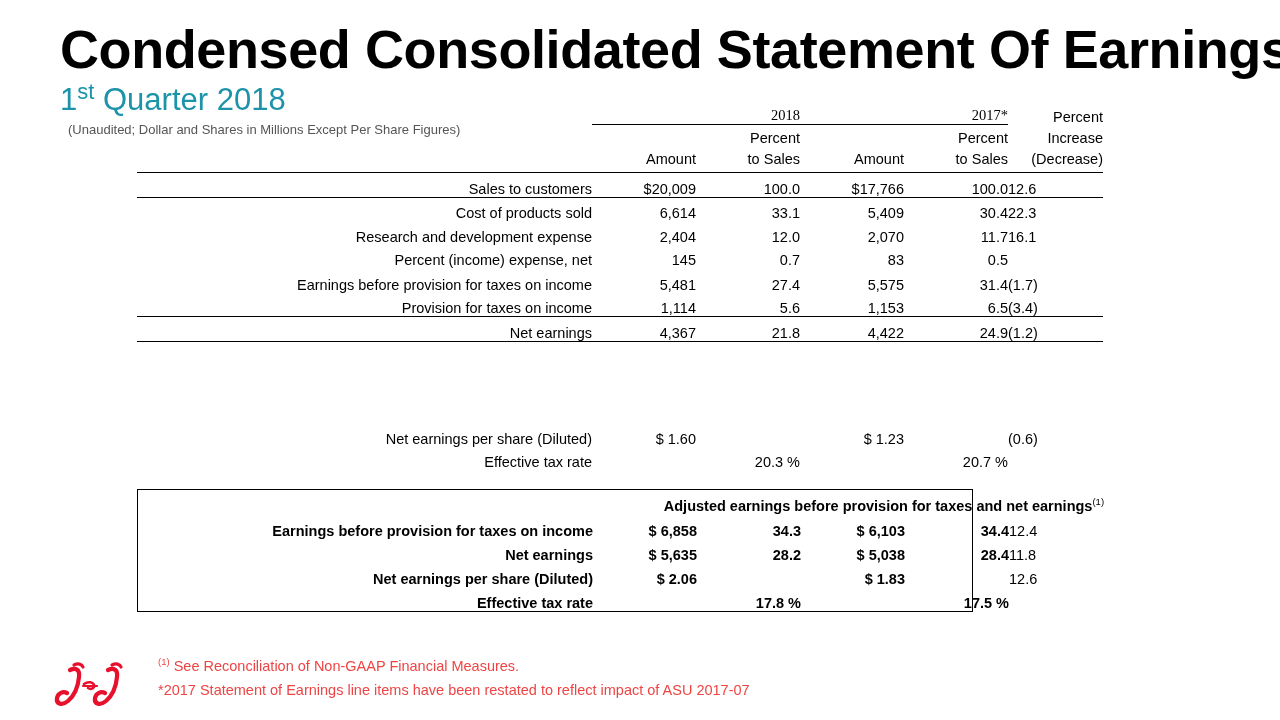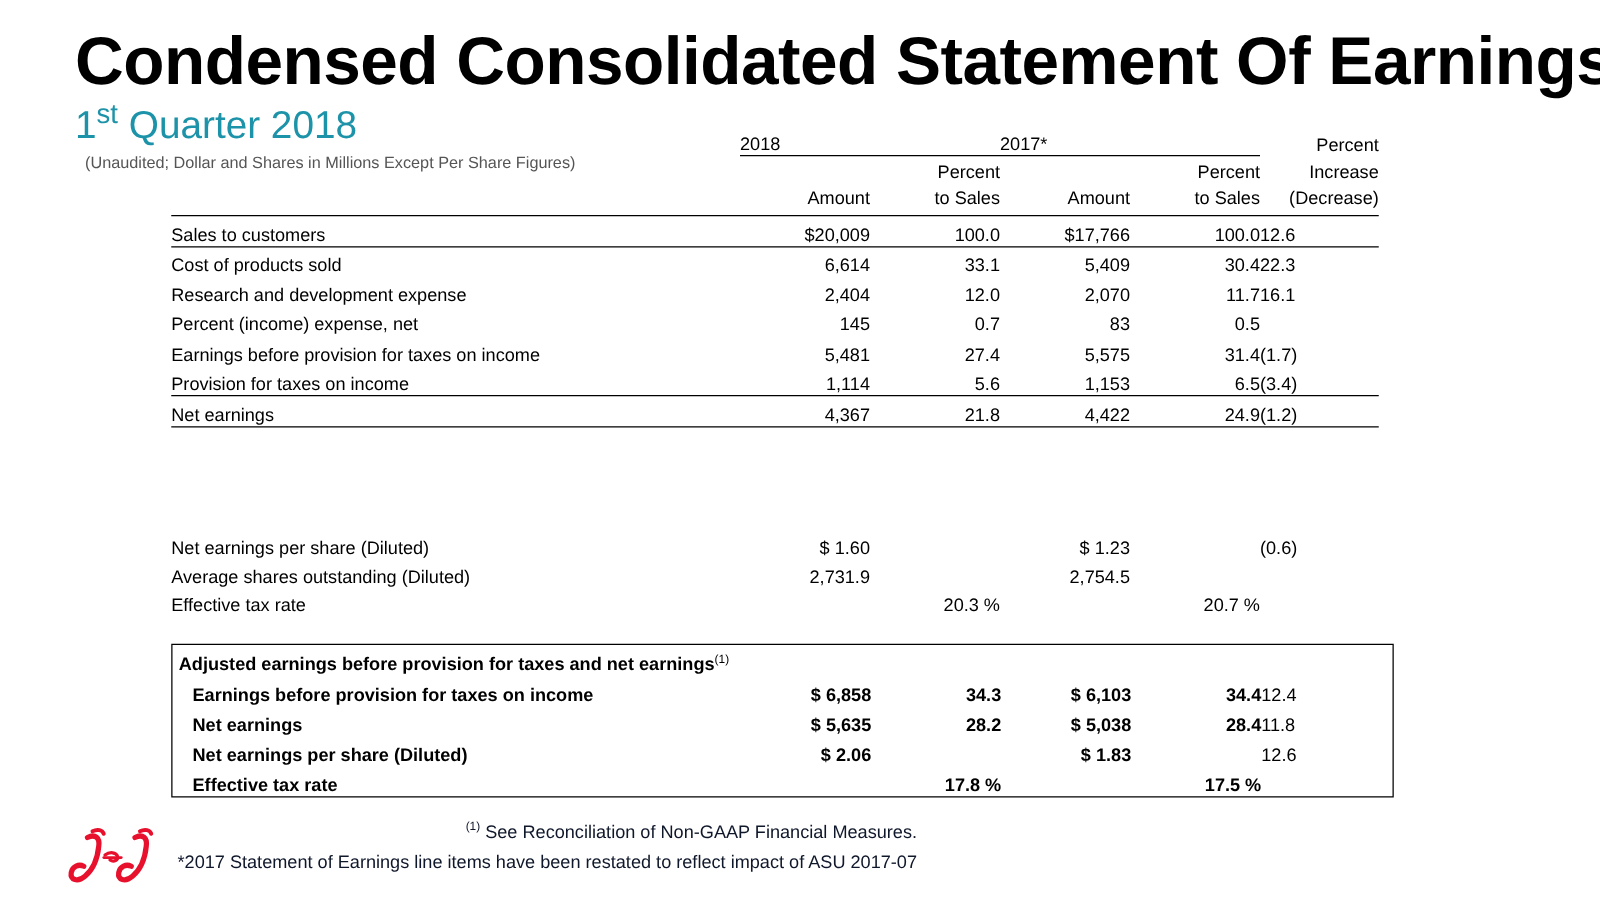--- a/index.html
+++ b/index.html
@@ -73,45 +73,46 @@
   
   col.c-label { width: 455px; }
   col.c-a18   { width: 104px; }
   col.c-p18   { width: 104px; }
   col.c-a17   { width: 104px; }
   col.c-p17   { width: 104px; }
   col.c-chg   { width: 95px; }
 
   .lbl {
     font-weight: bold;
-    text-align: left;
+    text-align: right;
     padding-left: 4px;
     white-space: nowrap;
   }
   .num {
     font-weight: bold;
     text-align: right;
     padding-right: 9px;
     white-space: nowrap;
     font-variant-numeric: tabular-nums;
   }
   .chg {
     font-weight: normal;
     text-align: left;
     padding-right: 4px;
     white-space: nowrap;
   }
 
   
   #headtbl td { height: 21px; font-size: 14.5px; }
   .hd-year {
-    text-align: left;
+    text-align: right;
     font-weight: bold;
     border-bottom: 1.6px solid #000;
     padding-bottom: 1px;
+    font-family: Liberation Serif, serif;
   }
   .hd-b {
     text-align: right;
     font-weight: bold;
     padding-right: 9px;
     white-space: nowrap;
   }
   .hd-n {
     text-align: right;
     font-weight: normal;
@@ -125,22 +126,22 @@
   .rule-bot-thin td { border-bottom: 1.2px solid #000; }
 
   #maintbl tr { height: 23.5px; }
   #maintbl tr.tall { height: 25px; }
   #pstbl tr { height: 23px; }
 
   
   #adjbox {
     position: absolute;
     left: 137px;
-    top: 515px;
-    width: 978px;
+    top: 489px;
+    width: 836px;
     height: 123px;
     border: 1.6px solid #000;
     box-sizing: border-box;
   }
   #adjtbl {
     position: absolute;
     left: 0px;
     top: 0px;
     width: 964px;
     border-collapse: collapse;
@@ -161,26 +162,25 @@
   
   #logo {
     position: absolute;
     left: 50px;
     top: 657px;
     width: 84px;
     height: 56px;
   }
   #footnotes {
     position: absolute;
-    left: 142px;
+    left: 158px;
     top: 659px;
     font-size: 14.5px;
-    color: #0f172a;
+    color: #ef4444;
     line-height: 1.0;
-    text-align: right;
   }
   #footnotes .fn {
     white-space: nowrap;
     margin-bottom: 9px;
   }
   #footnotes .fn.second { margin-bottom: 0; }
   #footnotes .supn {
     font-size: 9.5px;
     vertical-align: super;
     line-height: 0;
@@ -316,28 +316,20 @@
       <col class="c-chg">
   </colgroup>
   <tbody>
     <tr>
       <td class="lbl">Net earnings per share (Diluted)</td>
       <td class="num">$   1.60</td>
       <td class="num"></td>
       <td class="num">$   1.23</td>
       <td class="num"></td>
       <td class="chg">(0.6)</td>
-    </tr>
-    <tr>
-      <td class="lbl">Average shares outstanding (Diluted)</td>
-      <td class="num">2,731.9</td>
-      <td class="num"></td>
-      <td class="num">2,754.5</td>
-      <td class="num"></td>
-      <td class="chg"></td>
     </tr>
     <tr>
       <td class="lbl">Effective tax rate</td>
       <td class="num"></td>
       <td class="num">20.3 %</td>
       <td class="num"></td>
       <td class="num">20.7 %</td>
       <td class="chg"></td>
     </tr>
   </tbody>

